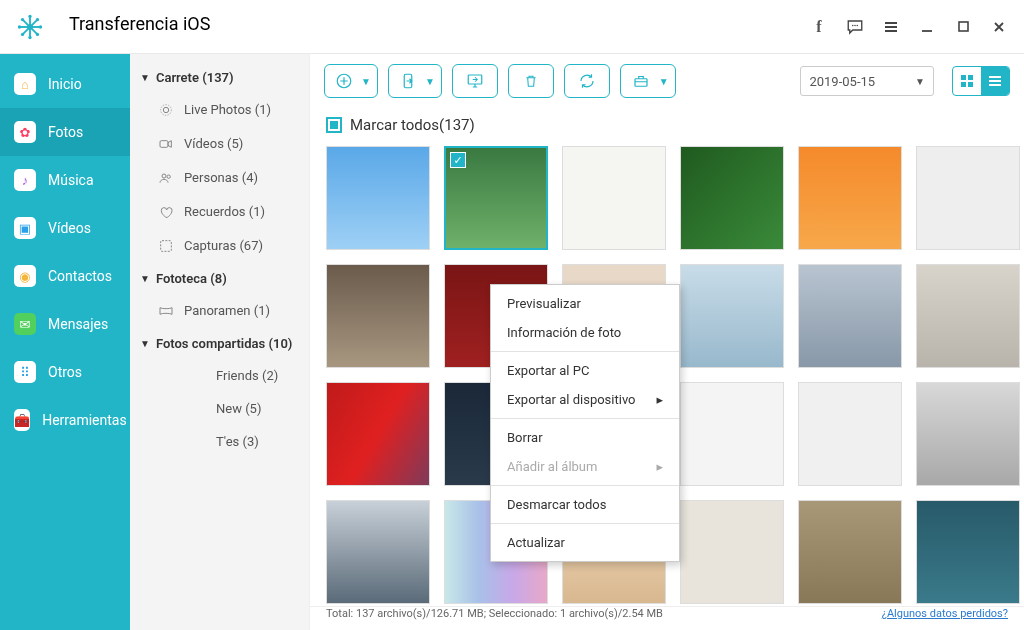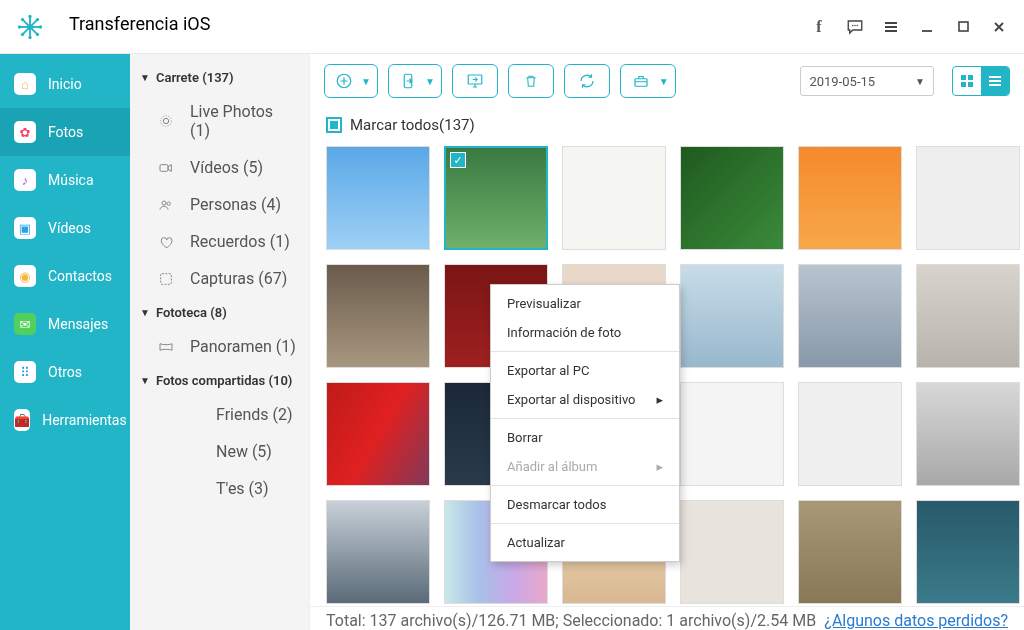--- a/index.html
+++ b/index.html
@@ -30,21 +30,21 @@
 .ic-contacts { background:#fff; color:#f5b53c; }
 .ic-messages { background:#52d05e; color:#fff; }
 .ic-others { background:#fff; color:#2aa0e8; }
 .ic-tools { background:#fff; color:#888; }
 
 
 .sidebar-tree { width: 180px; background: #f4f4f4; border-right: 1px solid #eee; padding: 8px 0; overflow-y: auto; }
 .tree-group { }
 .tree-header { display: flex; align-items: center; gap: 6px; padding: 8px 10px; font-weight: 600; font-size: 13px; color: #333; cursor: pointer; }
 .tree-header .caret { font-size: 10px; }
-.tree-item { display: flex; align-items: center; gap: 16px; padding: 9px 12px 9px 28px; color: #555; cursor: pointer; font-size: 16px; }
+.tree-item { display: flex; align-items: flex-start; gap: 10px; padding: 9px 12px 9px 28px; color: #555; cursor: pointer; font-size: 13px; }
 .tree-item svg { width:16px; height:16px; flex-shrink:0; }
 .tree-item.plain { padding-left: 38px; margin-left: 48px; }
 
 
 .main { flex: 1; display: flex; flex-direction: column; min-width: 0; position: relative; }
 .toolbar { height: 54px; display: flex; align-items: center; gap: 10px; padding: 0 14px; }
 .tbtn { height: 34px; border: 1px solid #21b5c7; border-radius: 6px; background: #fff; display: flex; align-items: center; justify-content: center; color: #21b5c7; cursor: pointer; min-width:46px; padding:0 10px; gap:6px;}
 .tbtn.split { padding-right: 6px; }
 .tbtn .chev { font-size: 10px; margin-left: 2px; }
 .date-select { margin-left: auto; height: 30px; border: 1px solid #ccc; border-radius: 3px; display: flex; align-items: center; padding: 0 8px; gap: 40px; cursor: pointer; font-size:13px; color:#555;}
@@ -63,21 +63,21 @@
 .thumb.sel { border: 2px solid #21b5c7; }
 .thumb .tchk { position:absolute; top:4px; left:4px; width:16px; height:16px; background:#21b5c7; border:1px solid #fff; display:flex; align-items:center; justify-content:center; color:#fff; font-size:11px; }
 
 
 .ctx { position: absolute; top: 230px; left: 180px; width: 190px; background: #fff; border: 1px solid #ccc; box-shadow: 2px 3px 8px rgba(0,0,0,.2); padding: 4px 0; z-index: 50; font-size: 13px;}
 .ctx-item { padding: 7px 16px; cursor: pointer; display:flex; justify-content:space-between; align-items:center;}
 .ctx-item.disabled { color: #aaa; cursor: default; }
 .ctx-sep { height: 1px; background: #e2e2e2; margin: 4px 0; }
 
 
-.status { height: 24px; border-top: 1px solid #eee; display: flex; align-items: flex-end; padding: 0 16px; font-size: 16px; color: #666; }
+.status { height: 24px; border-top: 1px solid #eee; display: flex; align-items: flex-start; padding: 0 16px; font-size: 11px; color: #666; }
 .status .lost { margin-left: auto; color: #2a7bd0; text-decoration: underline; cursor: pointer; }
 
 
 .t-sky{background:linear-gradient(#5aa8e8,#9ed0f5);} 
 .t-plant{background:linear-gradient(#3a7a42,#6fb06a);}
 .t-plant2{background:#f5f5f1;}
 .t-leaf{background:linear-gradient(135deg,#1f5a1f,#3a8a3a);}
 .t-orange{background:linear-gradient(#f58a2b,#f7a84a);}
 .t-lamp{background:#eee;}
 .t-rock{background:linear-gradient(#6a5b4c,#a89780);}

